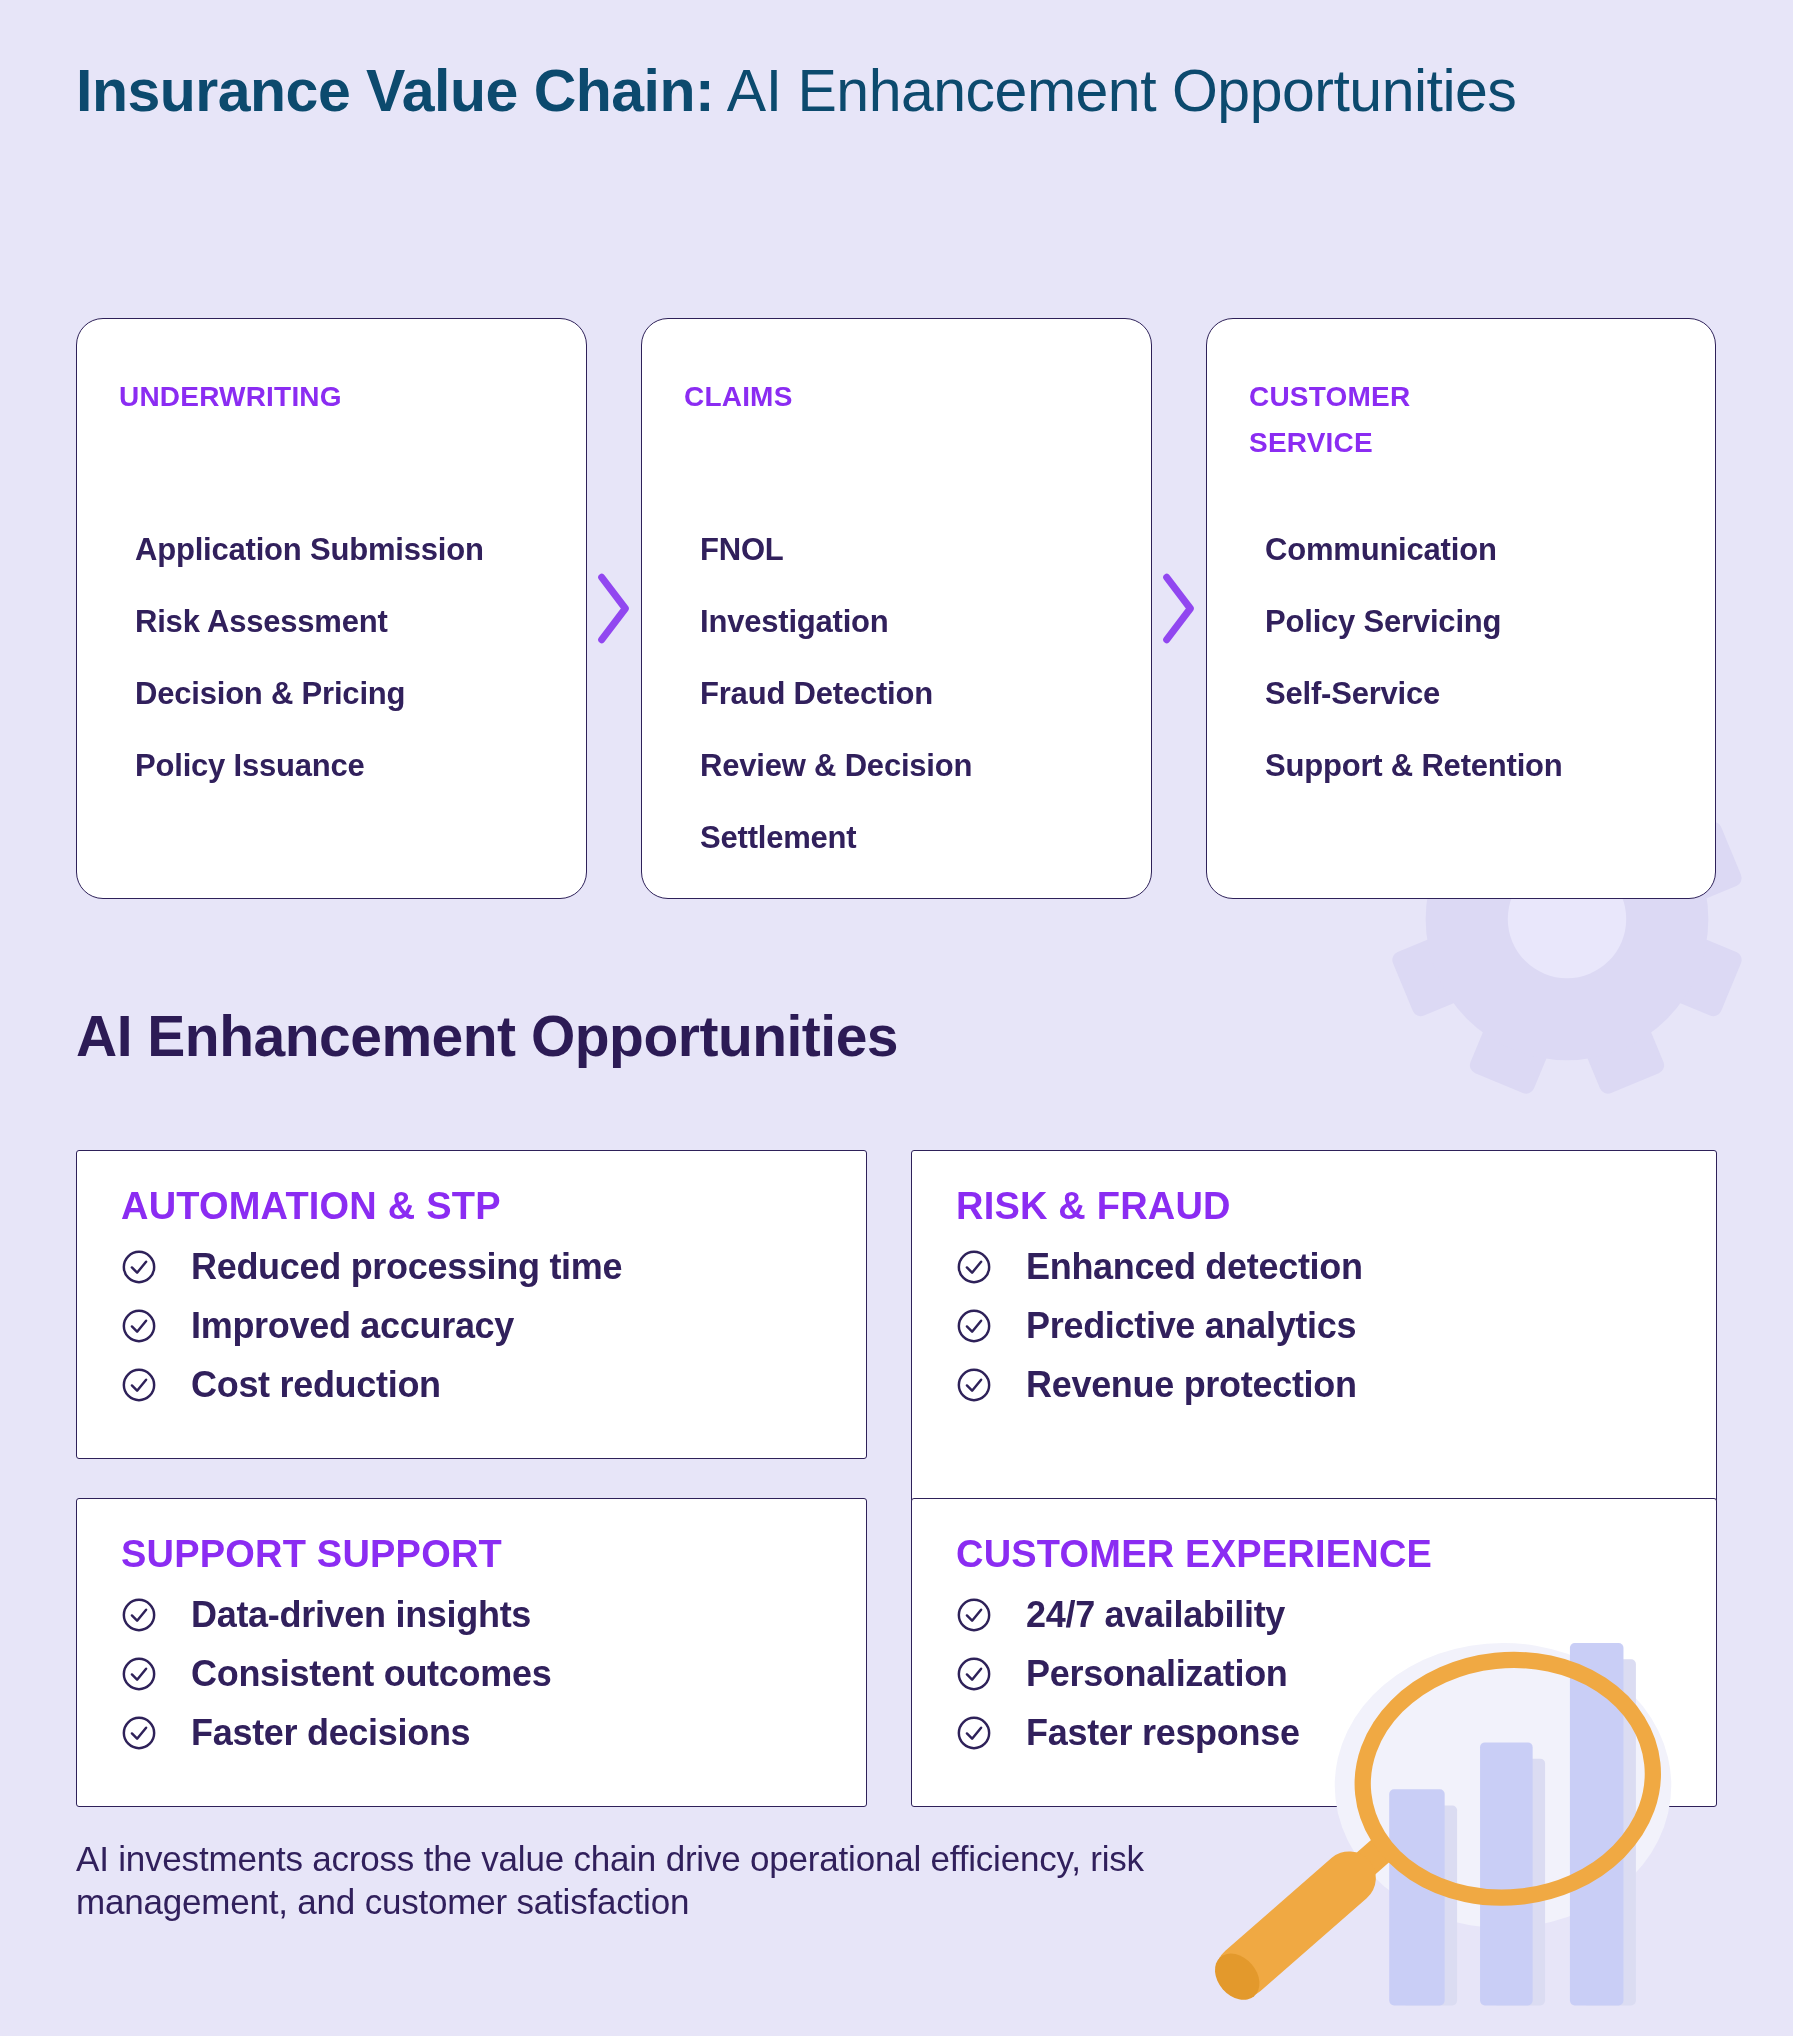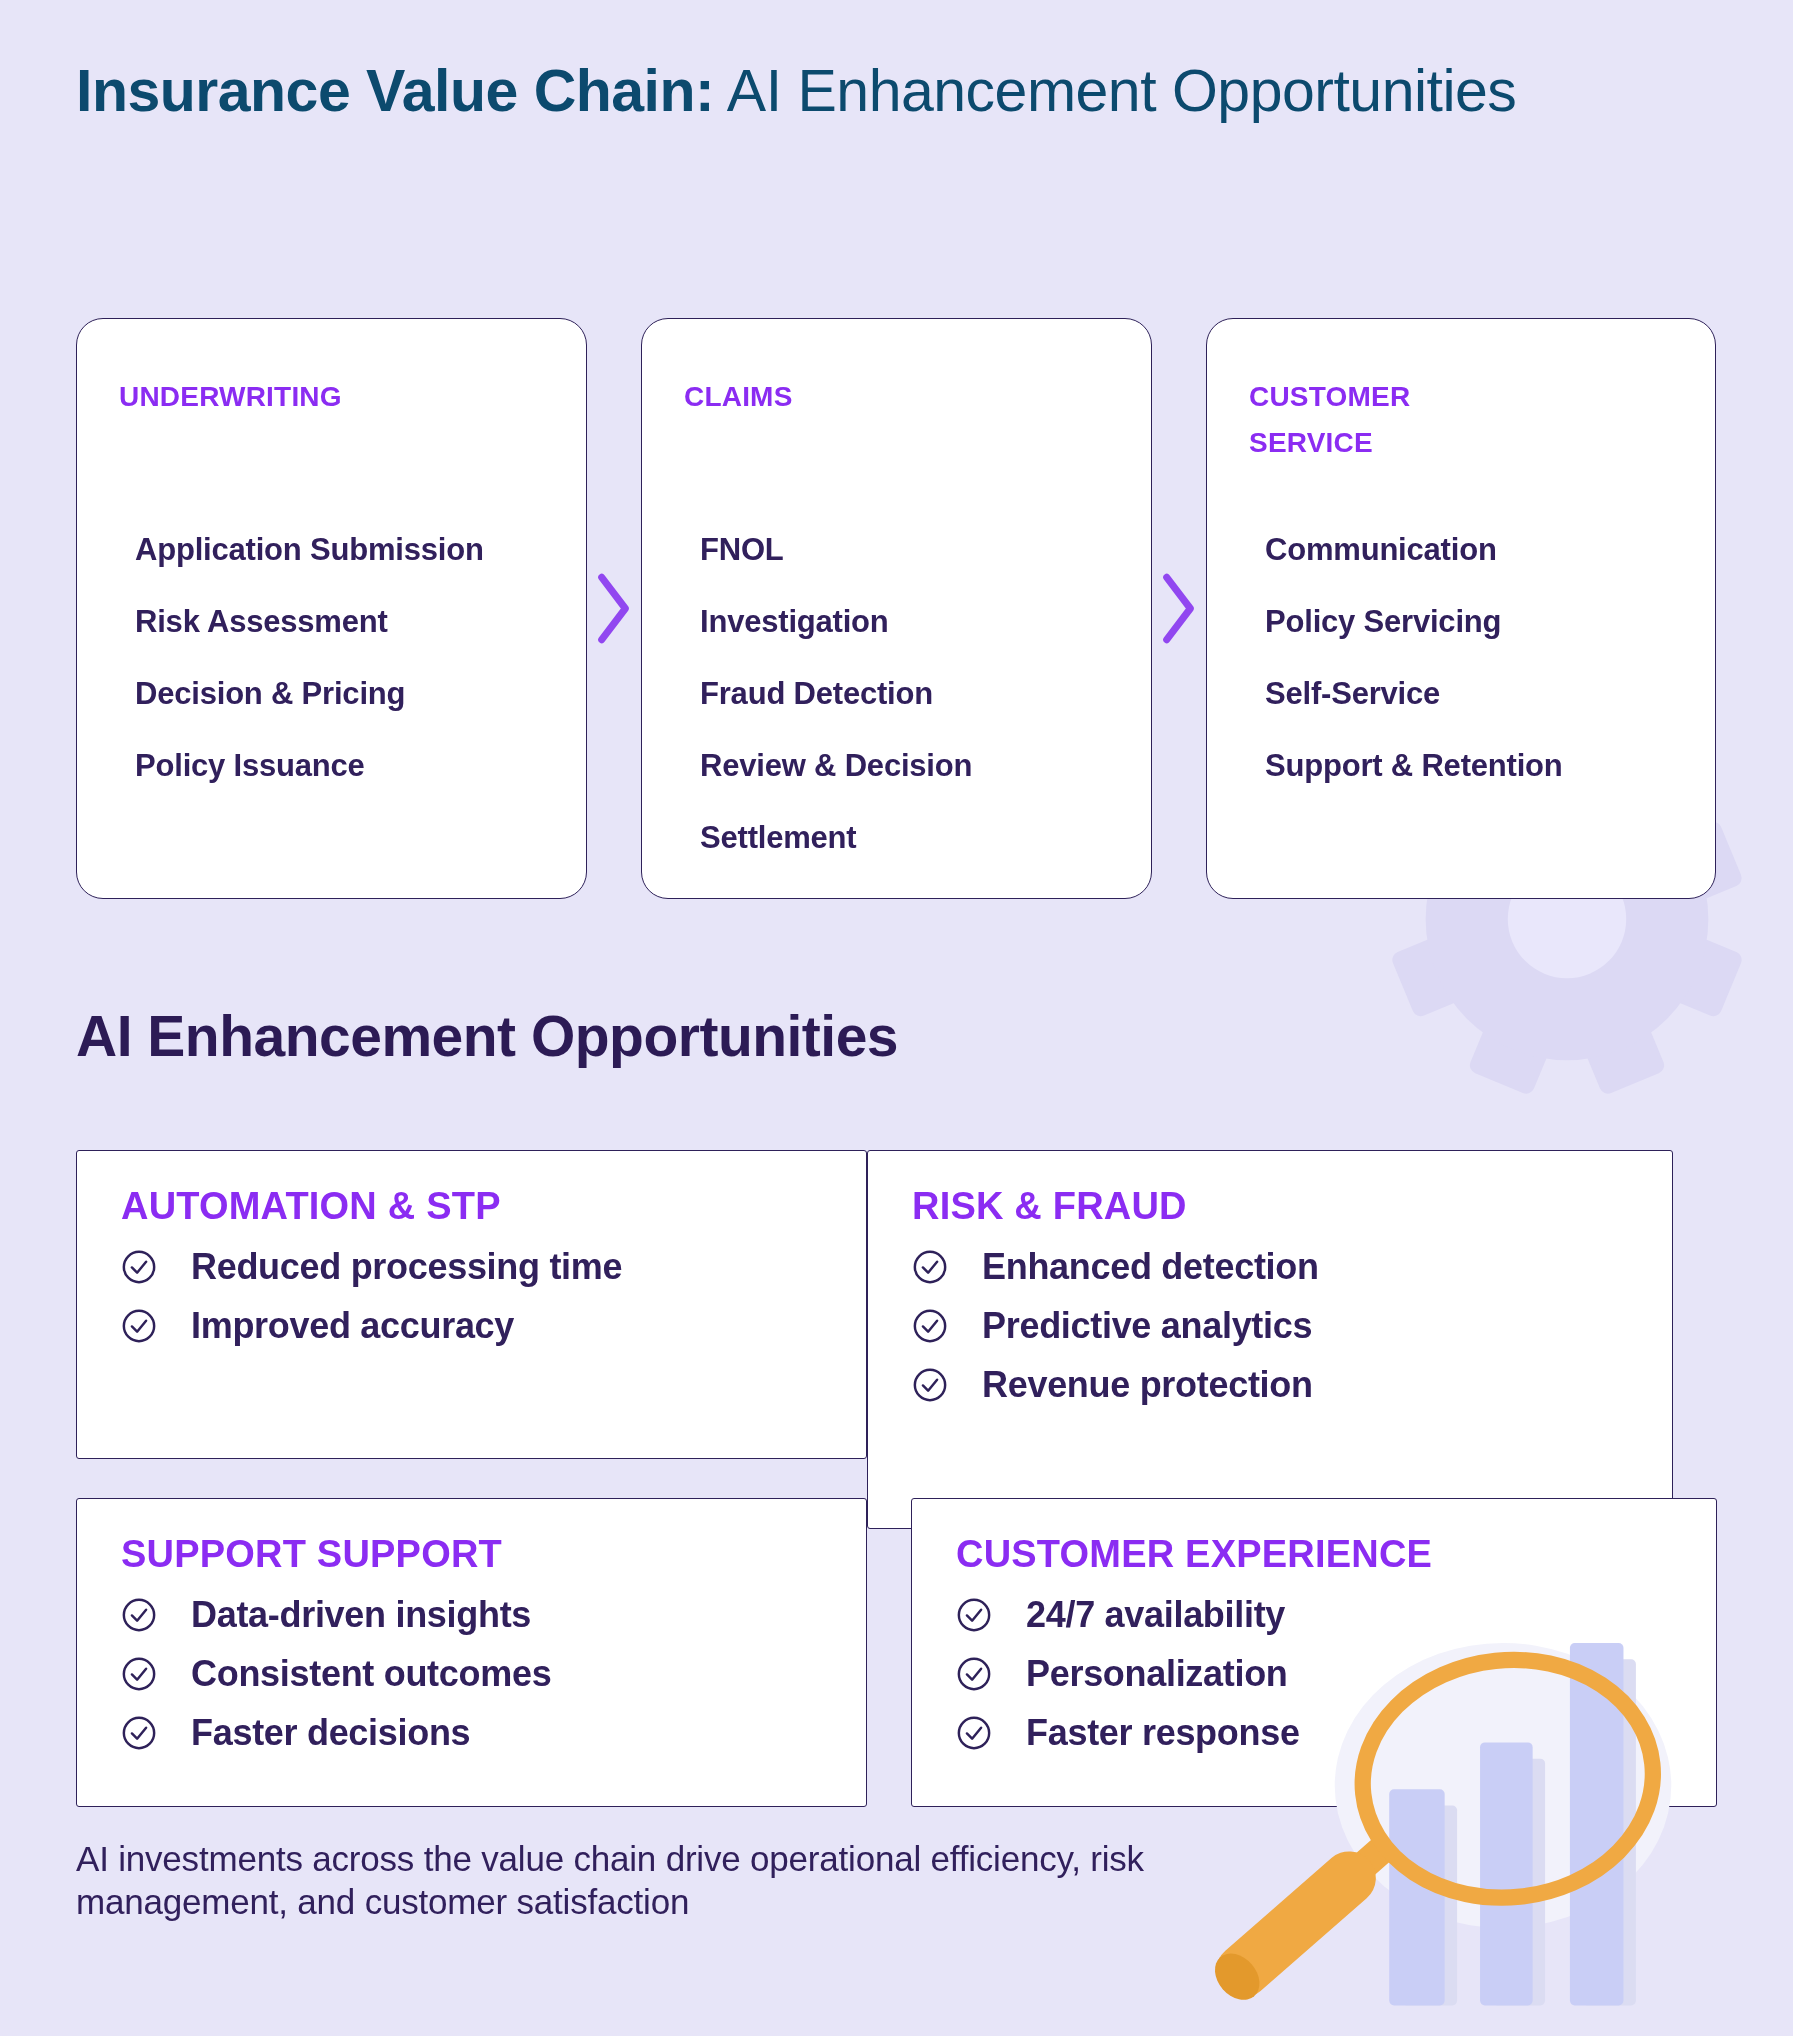--- a/index.html
+++ b/index.html
@@ -41,21 +41,21 @@
   .section-title{
     position:absolute;left:76px;top:1002px;margin:0;
     font-size:57px;line-height:69px;font-weight:700;color:#2C1B55;letter-spacing:-0.5px;
   }
   
   .op-card{
     position:absolute;background:#FFFFFF;border:1.9px solid #2E2159;border-radius:3px;
     box-sizing:border-box;padding:32.5px 38px 0 44px;z-index:2;
   }
   .op-a1{left:76px; top:1150px;width:791px;height:309px;}
-  .op-a2{left:867px;top:1150px;width:806px;height:379px;}
+  .op-a2{left:911px;top:1150px;width:806px;height:379px;}
   .op-b1{left:76px; top:1498px;width:791px;height:309px;}
   .op-b2{left:911px;top:1498px;width:806px;height:309px;}
   .op-heading{
     color:#8B2CF2;font-weight:700;font-size:38px;line-height:44px;
     margin-bottom:9.6px;letter-spacing:0.2px;
   }
   .op-items{list-style:none;margin:0;padding:0;}
   .op-items li{
     height:59px;display:flex;align-items:center;gap:34px;
     color:#31205C;font-weight:700;font-size:36px;letter-spacing:-0.3px;
@@ -169,20 +169,27 @@
           </svg>
           <span>Reduced processing time</span>
         </li>
       <li>
           <svg class="check-ic" width="36" height="36" viewBox="0 0 38 38" fill="none">
             <circle cx="19" cy="19" r="16" stroke="#2E2159" stroke-width="2.6"></circle>
             <path d="M11.5 19.5 L17 25 L26.5 13.5" stroke="#2E2159" stroke-width="2.6" stroke-linecap="round" stroke-linejoin="round"></path>
           </svg>
           <span>Improved accuracy</span>
         </li>
+      <li>
+          <svg class="check-ic" width="36" height="36" viewBox="0 0 38 38" fill="none">
+            <circle cx="19" cy="19" r="16" stroke="#2E2159" stroke-width="2.6"></circle>
+            <path d="M11.5 19.5 L17 25 L26.5 13.5" stroke="#2E2159" stroke-width="2.6" stroke-linecap="round" stroke-linejoin="round"></path>
+          </svg>
+          <span>Cost reduction</span>
+        </li>
     </ul>
   </div>
 
   <div class="op-card op-a2">
     <div class="op-heading">RISK &amp; FRAUD</div>
     <ul class="op-items">
       <li>
           <svg class="check-ic" width="36" height="36" viewBox="0 0 38 38" fill="none">
             <circle cx="19" cy="19" r="16" stroke="#2E2159" stroke-width="2.6"></circle>
             <path d="M11.5 19.5 L17 25 L26.5 13.5" stroke="#2E2159" stroke-width="2.6" stroke-linecap="round" stroke-linejoin="round"></path>

